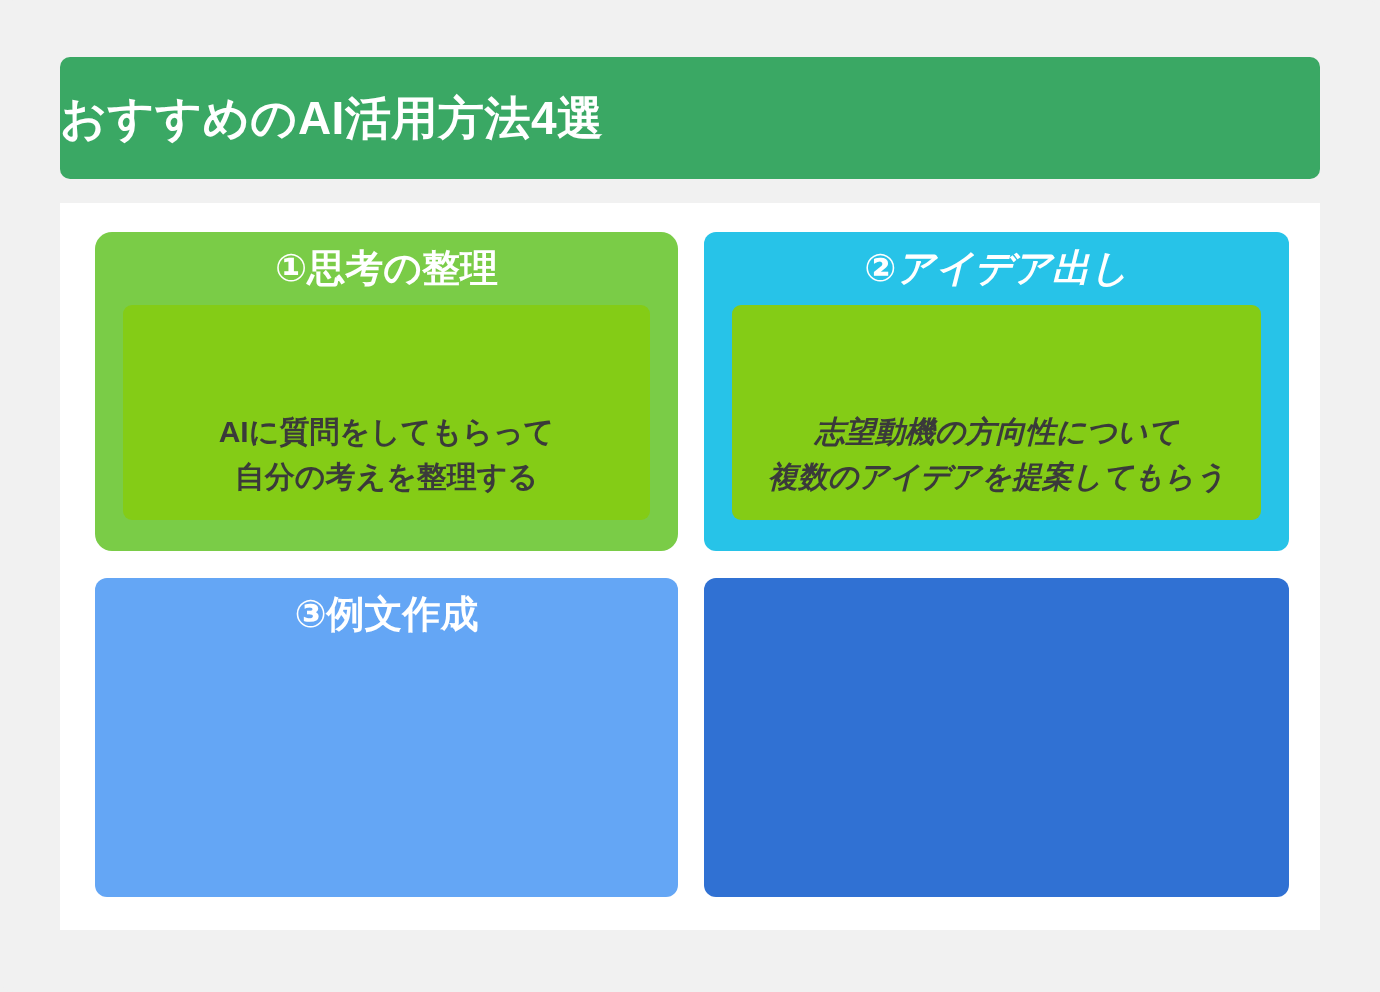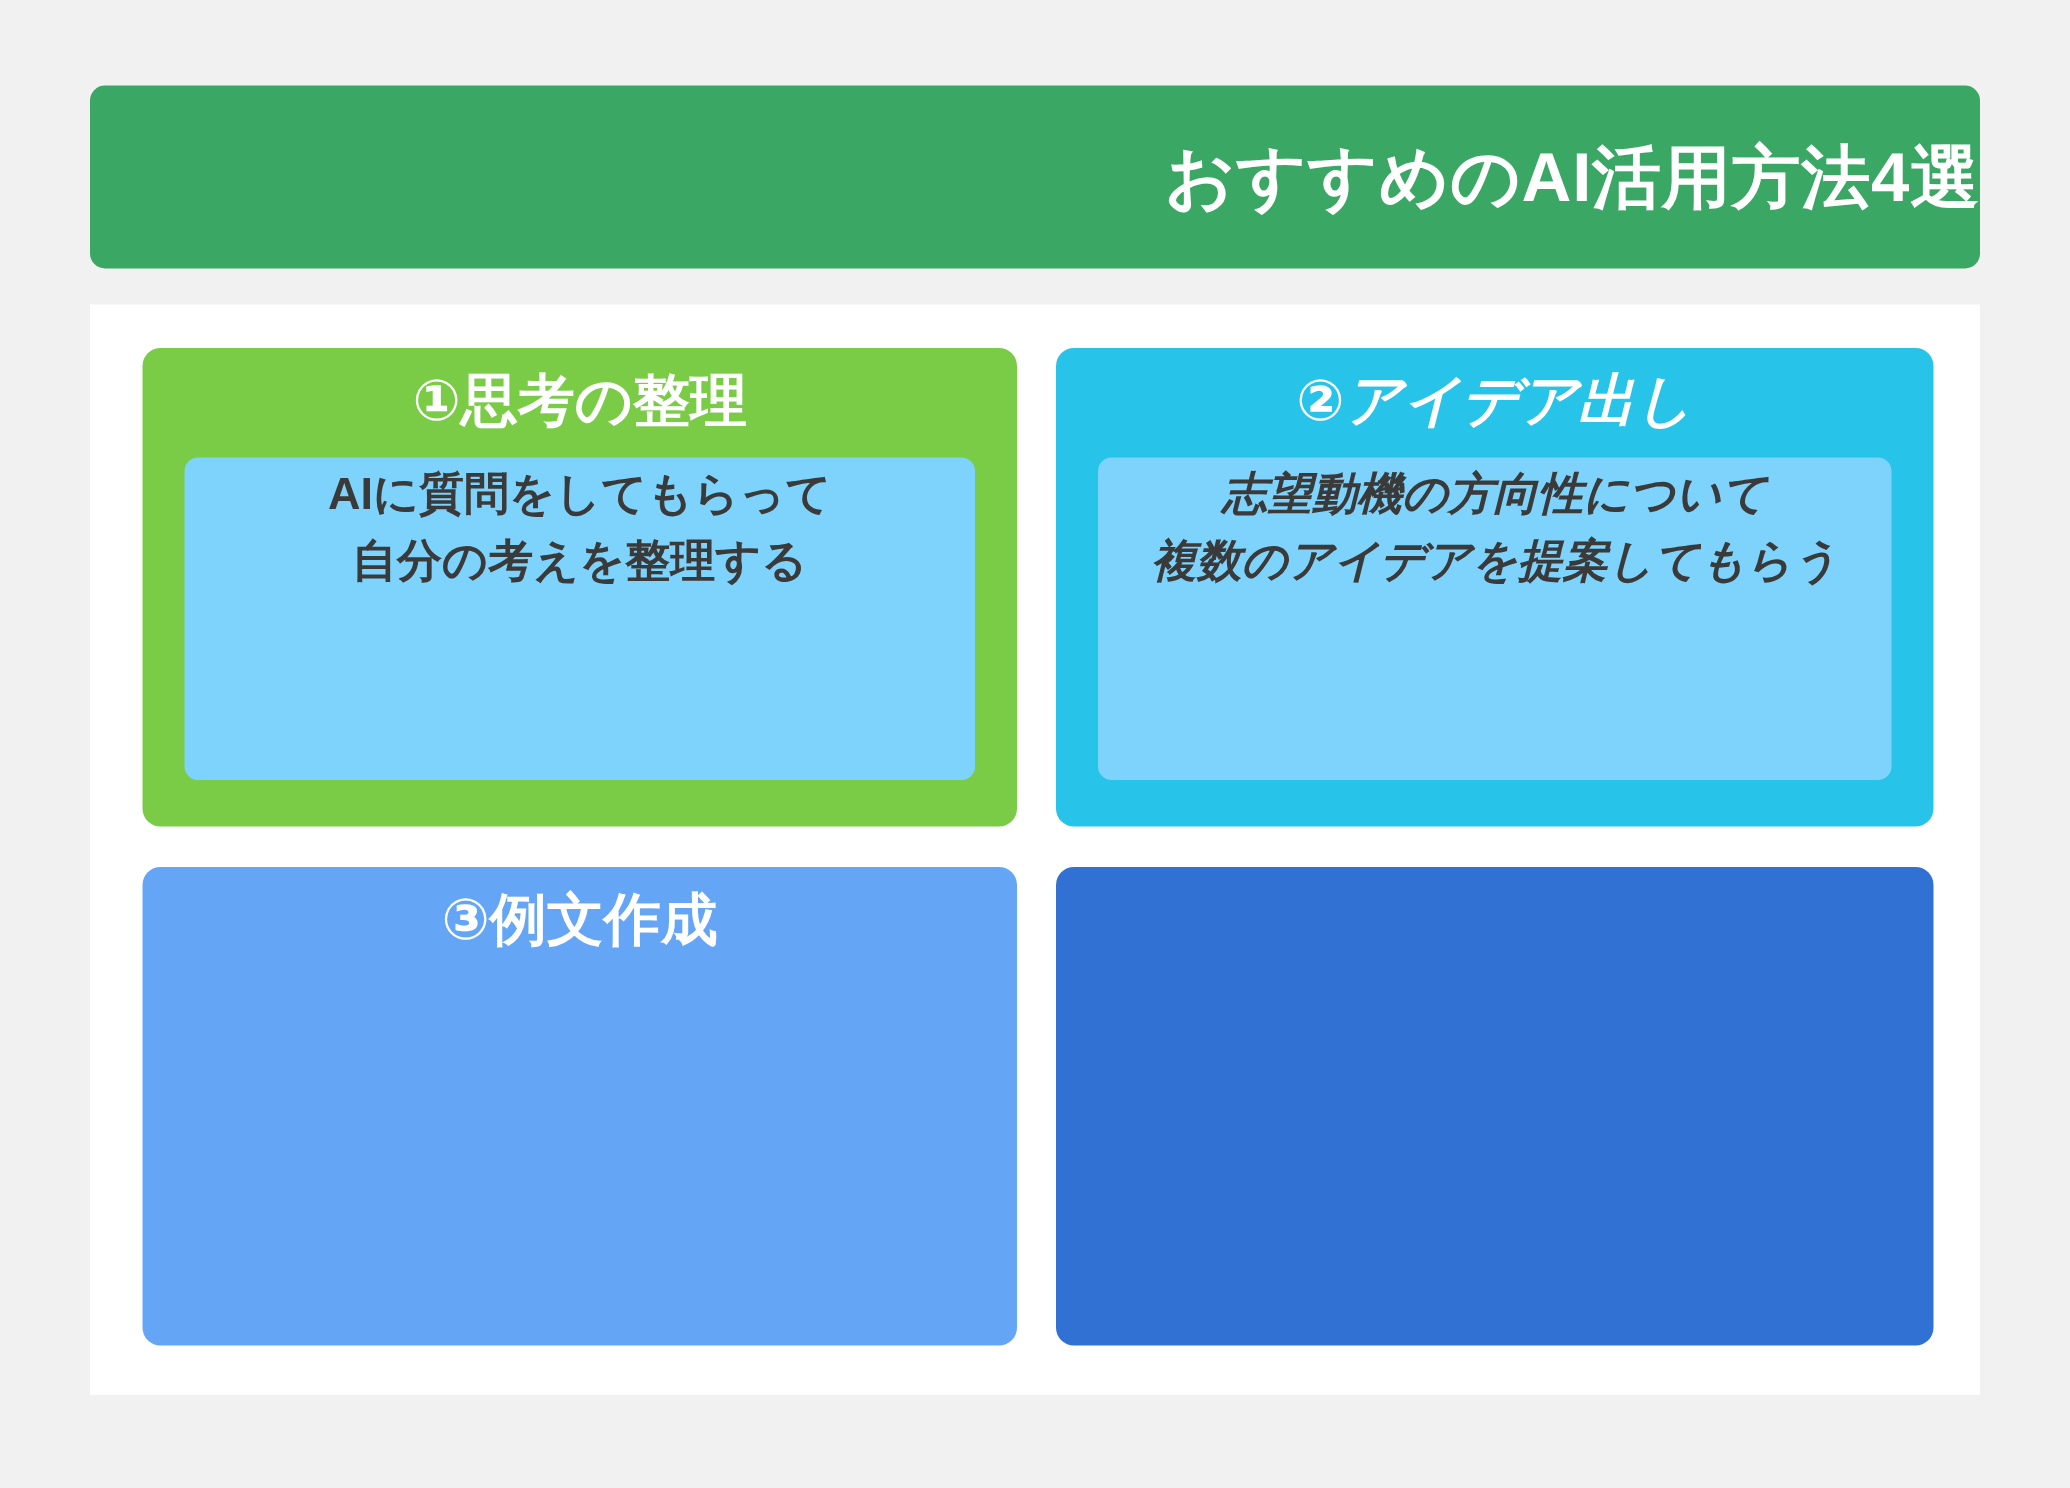--- a/index.html
+++ b/index.html
@@ -28,21 +28,21 @@
   .header-banner {
     position: absolute;
     left: 60px;
     top: 57px;
     width: 1260px;
     height: 122px;
     background: #3aa864;
     border-radius: 10px;
     display: flex;
     align-items: center;
-    justify-content: flex-end;
+    justify-content: flex-start;
   }
   .header-title {
     color: #ffffff;
     font-size: 46px;
     font-weight: 700;
     letter-spacing: 0.5px;
     line-height: 1;
     white-space: nowrap;
   }
 
@@ -81,39 +81,39 @@
     color: #ffffff;
     font-size: 38px;
     font-weight: 700;
     line-height: 1.18;
     text-align: center;
     margin: 0 0 14px 0;
     white-space: nowrap;
   }
   .card-body {
     flex: 1 1 auto;
-    background: #7dd3fc;
+    background: #84cc16;
     border-radius: 9px;
     display: flex;
-    align-items: flex-start;
+    align-items: flex-end;
     justify-content: center;
-    padding: 2px 10px;
+    padding: 20px 10px;
     box-sizing: border-box;
   }
   .card-body-text {
     color: #3a3a3a;
     font-size: 30px;
     font-weight: 700;
     line-height: 1.52;
     text-align: center;
     white-space: pre-line;
   }
 
   
-  .card.green  { background: #7acc47; }
+  .card.green  { background: #7acc47; border-radius: 17px; }
   .card.cyan   { background: #27c3e8; font-style: italic; }
   .card.blue   { background: #64a6f5; }
   .card.navy   { background: #3071d3; }
 
   
   .card.navy .card-body,
   .card.blue .card-body { border-radius: 9px; }
   .card.blue  { padding-bottom: 31px; gap: 12px; }
 </style>
 </head>

